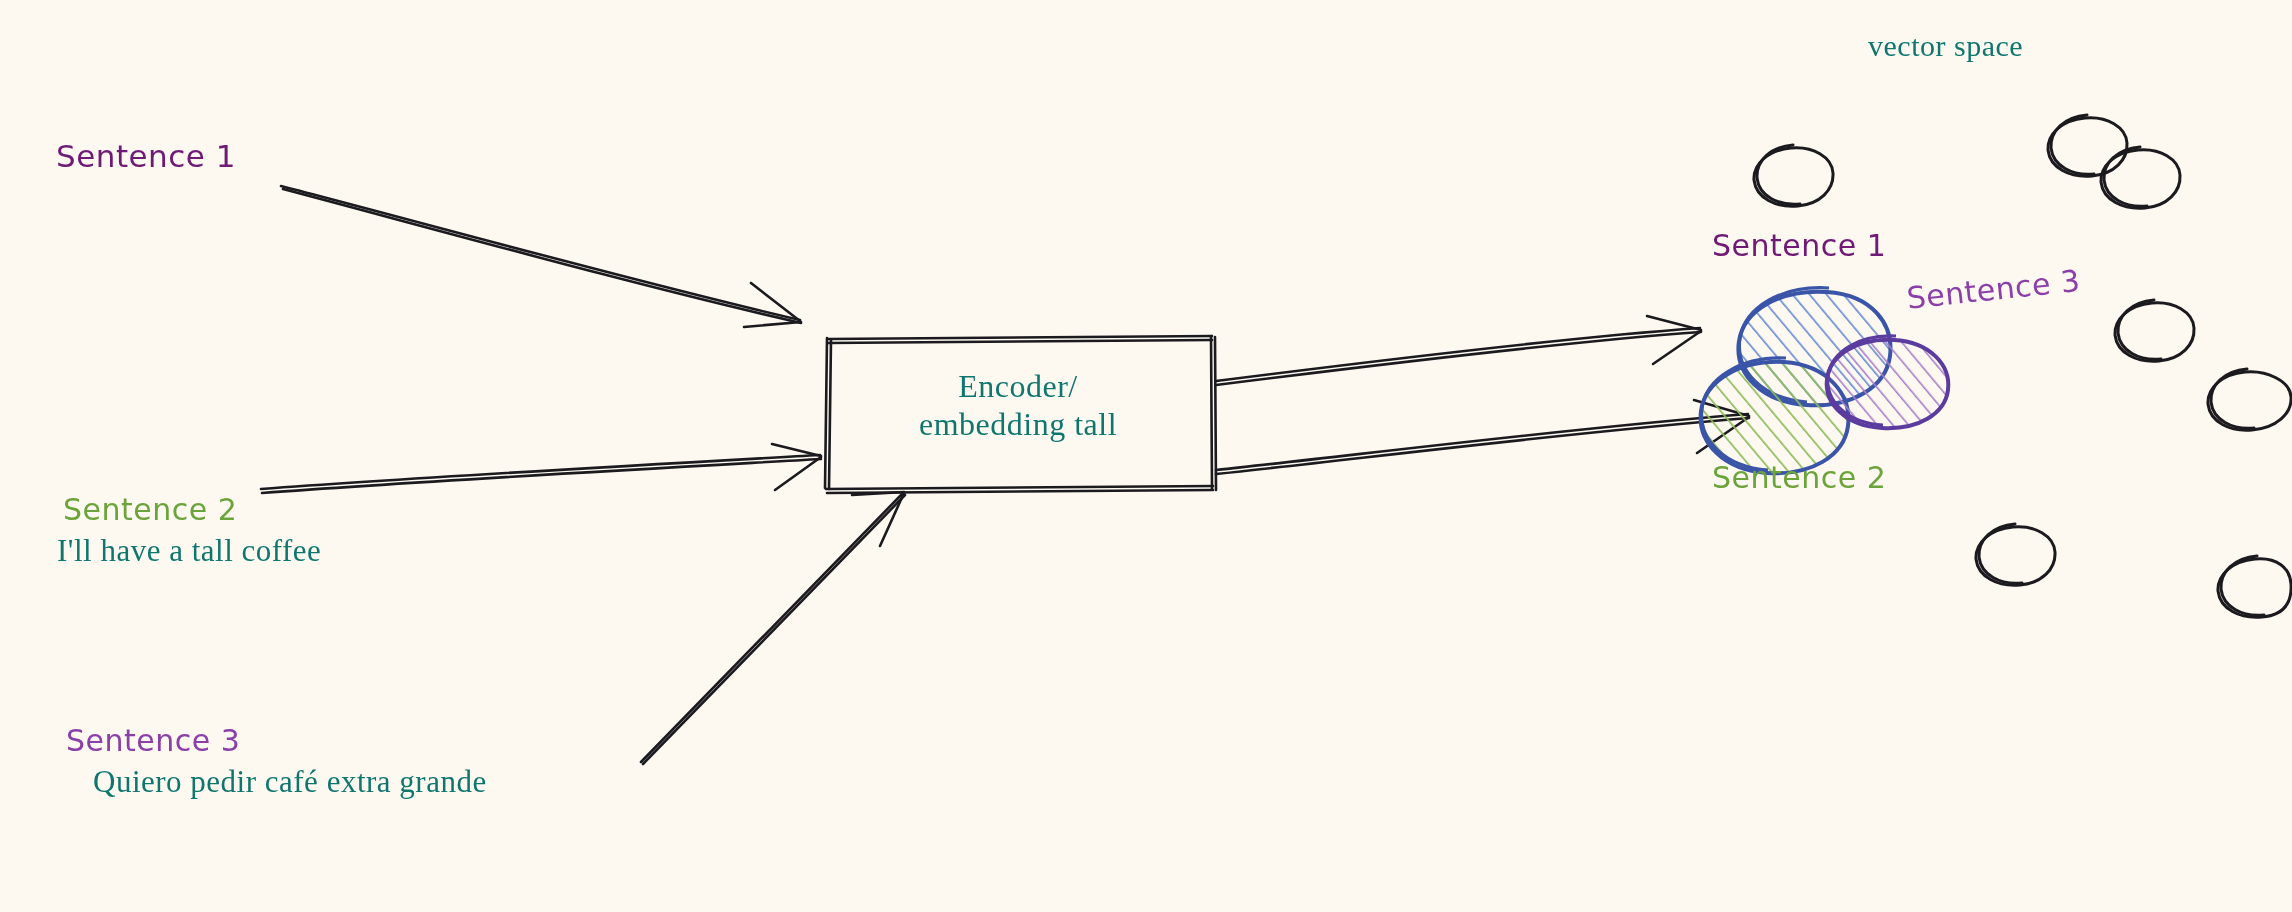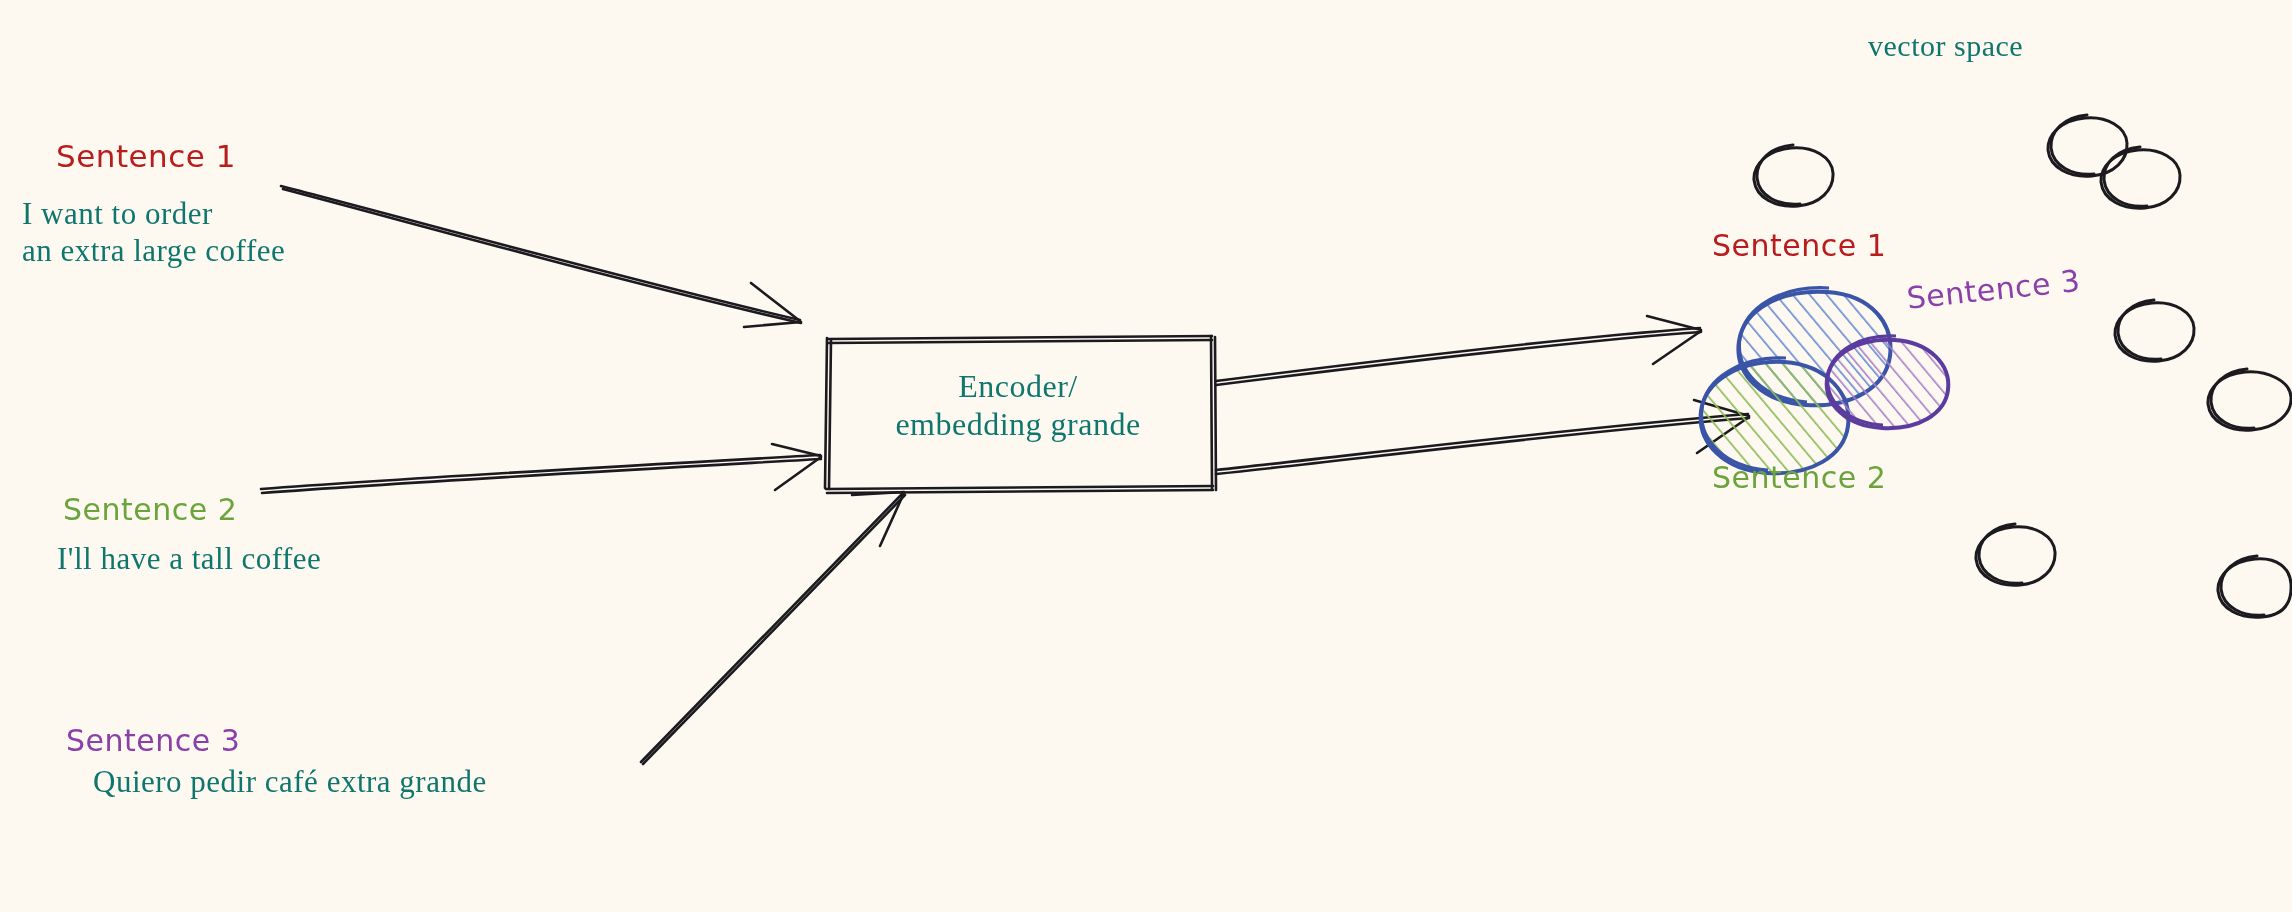--- a/index.html
+++ b/index.html
@@ -30,28 +30,28 @@
     white-space: pre;
     font-family: "DejaVu Sans", sans-serif;
     letter-spacing: 0.5px;
     line-height: 1.18;
   }
   .hand {
     font-family: "DejaVu Sans", sans-serif;
     font-weight: 400;
   }
   .ink-black { color: #0f766e; font-family: Liberation Serif, serif; }
-  .ink-blue  { color: #b91c1c; }
+  .ink-blue  { color: #701a75; }
   .ink-green { color: #6ba43a; }
   .ink-purple{ color: #8b3fa8; }
 
   .t-s1-label   { left: 56px;  top: 138px; font-size: 31px; }
   .t-s1-text    { left: 22px;  top: 196px; font-size: 31px; }
   .t-s2-label   { left: 63px;  top: 492px; font-size: 30px; }
-  .t-s2-text    { left: 57px;  top: 533px; font-size: 31px; margin-top: 8px; }
+  .t-s2-text    { left: 57px;  top: 533px; font-size: 31px; }
   .t-s3-label   { left: 66px;  top: 723px; font-size: 30px; }
   .t-s3-text    { left: 57px;  top: 764px; font-size: 31px; margin-left: 36px; }
   .t-box        { left: 853px; top: 368px; width: 330px; text-align: center; font-size: 32px; }
   .t-vs         { left: 1868px; top: 28px; font-size: 30px; }
   .t-vs1        { left: 1712px; top: 228px; font-size: 30px; }
   .t-vs2        { left: 1712px; top: 460px; font-size: 30px; }
   .t-vs3        { left: 1905px; top: 281px; font-size: 30px; transform: rotate(-6deg); transform-origin: left top; }
 </style>
 </head>
 <body>
@@ -159,29 +159,27 @@
       <path d="M1786,358 C1741,356 1706,378 1702,408 C1698,440 1725,467 1768,470" fill="none" stroke="#3a54a8" stroke-width="3.2"></path>
     </g>
 
     <g>
       <path d="M1894,340 C1857,338 1830,355 1827,379 C1824,404 1846,426 1882,428 C1918,430 1945,414 1948,390 C1951,365 1930,342 1894,340 Z" fill="url(#hatchPurple)" stroke="#5b3c9e" stroke-width="4" stroke-linejoin="round"></path>
       <path d="M1896,336 C1859,334 1831,352 1828,376 C1825,401 1847,423 1883,425" fill="none" stroke="#5b3c9e" stroke-width="3.2"></path>
     </g>
   </svg>
 
   <div class="lbl hand ink-blue t-s1-label">Sentence 1</div>
-  <div class="lbl hand ink-black t-s1-text">I want to order
-an extra large coffee</div>
 
   <div class="lbl hand ink-green t-s2-label">Sentence 2</div>
   <div class="lbl hand ink-black t-s2-text">I'll have a tall coffee</div>
 
   <div class="lbl hand ink-purple t-s3-label">Sentence 3</div>
   <div class="lbl hand ink-black t-s3-text">Quiero pedir café extra grande</div>
 
-  <div class="lbl hand ink-black t-box"><span>Encoder/</span><br><span>embedding grande</span></div>
+  <div class="lbl hand ink-black t-box"><span>Encoder/</span><br><span>embedding tall</span></div>
 
   <div class="lbl hand ink-black t-vs">vector space</div>
   <div class="lbl hand ink-blue t-vs1">Sentence 1</div>
   <div class="lbl hand ink-green t-vs2">Sentence 2</div>
   <div class="lbl hand ink-purple t-vs3">Sentence 3</div>
 
 </div>
 
 </body></html>

